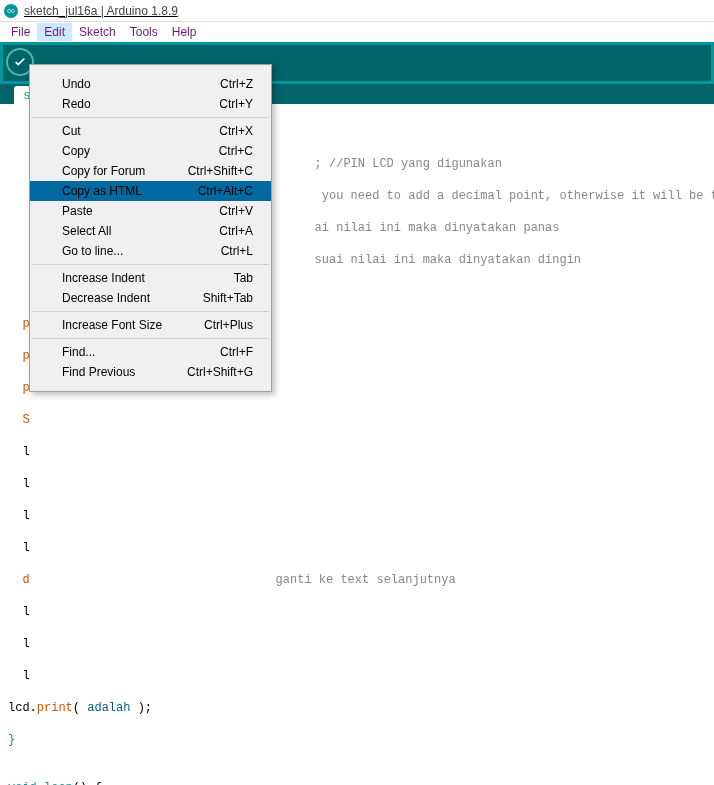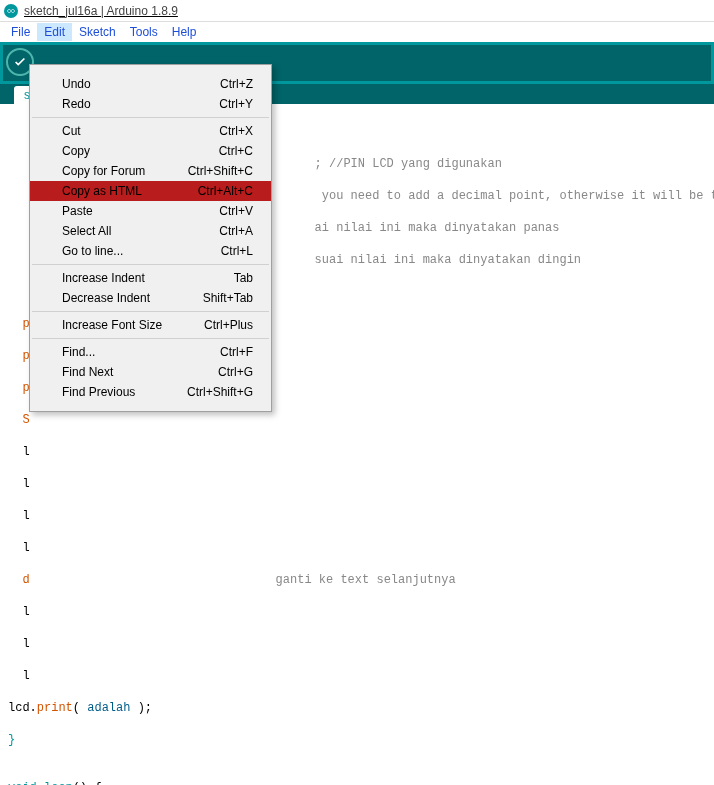--- a/index.html
+++ b/index.html
@@ -2,37 +2,37 @@
 <html><head>
 <meta charset="utf-8">
 <style>
 * { margin:0; padding:0; box-sizing:border-box; }
 body { font-family: "Segoe UI", Tahoma, sans-serif; font-size:12px; background:#fff; width:714px; height:785px; overflow:hidden; }
 .titlebar { height:22px; background:#fff; display:flex; align-items:center; padding:0 4px; border-bottom:1px solid #ddd;text-decoration:underline; }
 .logo { width:14px; height:14px; border-radius:50%; background:#00979D; margin-right:6px; display:flex; align-items:center; justify-content:center; }
 .logo svg { width:10px; height:10px; }
 .title-text { font-size:12px; color:#444; }
 .menubar { height:20px; background:#fff; display:flex; align-items:center; padding:0 4px; position:relative; }
-.menuitem { padding:2px 7px; font-size:12px; color:#1d4ed8; cursor:default; }
+.menuitem { padding:2px 7px; font-size:12px; color:#701a75; cursor:default; }
 .menuitem.open { background:#cce8ff; }
 .toolbar { height:42px; background:#00979D; position:relative; }
 .toolbar-inner { position:absolute; left:3px; right:3px; top:3px; bottom:3px; background:#006468; }
 .verify-btn { position:absolute; left:6px; top:6px; width:28px; height:28px; border-radius:50%; background:#006468; border:2px solid #4db6ac; display:flex; align-items:center; justify-content:center; }
 .verify-btn svg { width:14px; height:14px; }
 .tabbar { height:20px; background:#006468; display:flex; align-items:end; padding-left:14px; }
 .tab { background:#fff; color:#00979D; padding:2px 10px; font-size:12px; border-radius:3px 3px 0 0; }
 .editor { position:relative; font-family:Consolas,"Courier New",monospace; font-size:12px; line-height:16px; padding:4px 8px; white-space:pre; color:#000; }
 .kw { color:#00979D; }
 .ty { color:#c2410c;margin-left:39px; }
 .fn { color:#D35400; }
 .str { color:#005C8A;text-align:right; }
 .com { color:#888; }
 .dropdown { position:absolute; left:29px; top:42px; width:243px; background:#f0f0f0; border:1px solid #a0a0a0; box-shadow:3px 3px 6px rgba(0,0,0,0.25); z-index:10; padding:9px 0; }
 .dd-item { display:flex; justify-content:space-between; padding:3px 18px 3px 32px; font-size:12px; color:#000; cursor:default; }
-.dd-item.hl { background:#b91c1c; }
+.dd-item.hl { background:#0369a1; }
 .dd-sep { height:1px; background:#d0d0d0; margin:3px 2px; }
 .dd-short { color:#000; }
 </style>
 </head>
 <body>
 
 <div class="titlebar">
   <span class="logo">
     <svg viewBox="0 0 20 10">
         <path d="M3 5c0-2 2-3 4-3s3 3 3 3 1 3 3 3 4-1 4-3-2-3-4-3-3 3-3 3-1 3-3 3-4-1-4-3z" fill="none" stroke="#fff" stroke-width="1.4"></path>
@@ -99,24 +99,20 @@
       <div class="dd-item">
         <span>Increase Font Size</span>
         <span class="dd-short">Ctrl+Plus</span>
       </div>
       <div class="dd-sep"></div>
       <div class="dd-item">
         <span>Find...</span>
         <span class="dd-short">Ctrl+F</span>
       </div>
       <div class="dd-item">
-        <span>Find Next</span>
-        <span class="dd-short">Ctrl+G</span>
-      </div>
-      <div class="dd-item">
         <span>Find Previous</span>
         <span class="dd-short">Ctrl+Shift+G</span>
       </div>
     </div>
 </div>
 
 <div class="toolbar">
   <div class="toolbar-inner"></div>
   <div class="verify-btn">
     <svg viewBox="0 0 16 16">

